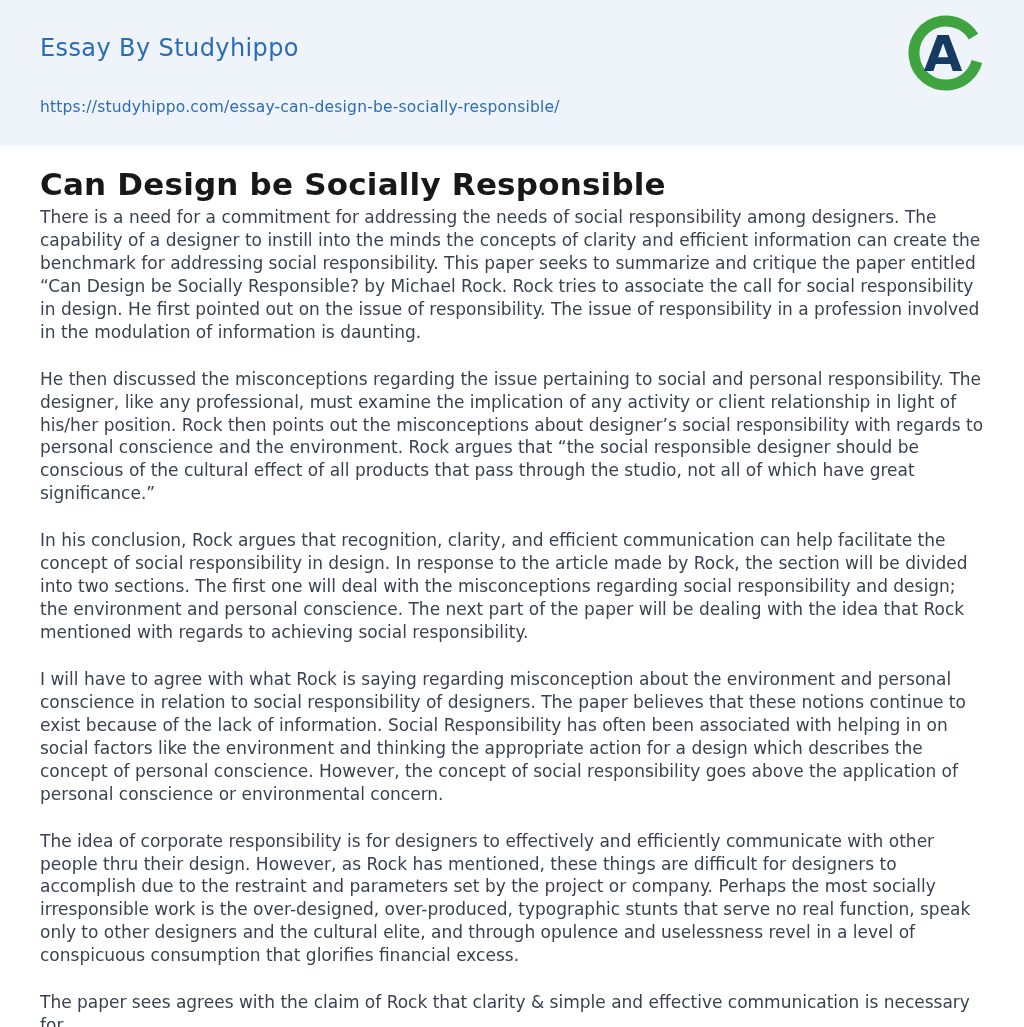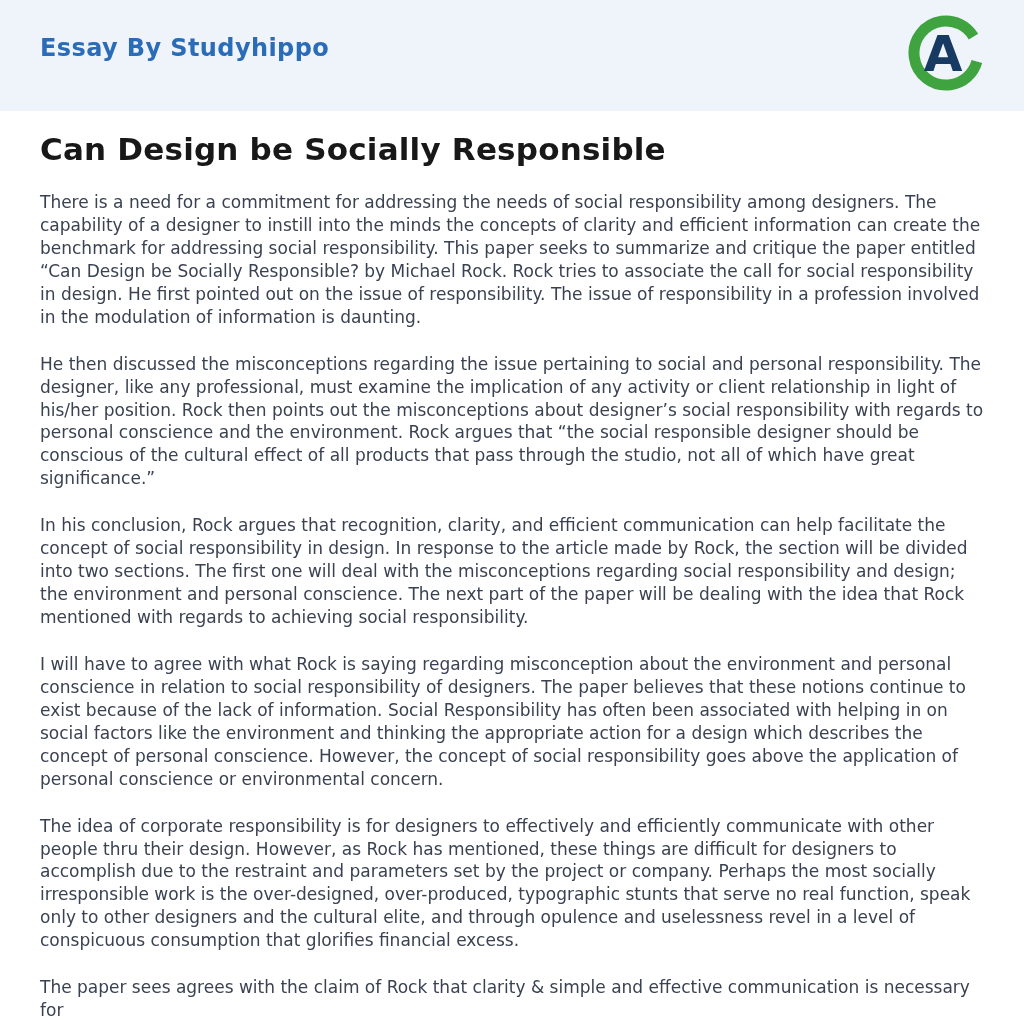--- a/index.html
+++ b/index.html
@@ -11,21 +11,21 @@
     font-family: "DejaVu Sans", "Liberation Sans", sans-serif;
   }
   .header {
     background: #eff4fb;
     padding: 34px 40px 30px 40px;
     position: relative;
   }
   .header-title {
     color: #2b6cb8;
     font-size: 24px;
-    font-weight: bold;
+    font-weight: normal;
     letter-spacing: 0.4px;
   }
   .header-url {
     display: inline-block;
     margin-top: 17px;
     color: #2b6cb8;
     font-size: 15.5px;
     text-decoration: none;
     letter-spacing: 0.2px;
   }
@@ -36,36 +36,37 @@
     width: 76px;
     height: 76px;
   }
   .content {
     padding: 20px 40px 0 40px;
   }
   .article-title {
     font-size: 31px;
     font-weight: bold;
     color: #181818;
-    margin: 0 0 24px 0;
+    margin: 0 0 4px 0;
     letter-spacing: 0.2px;
   }
   .article-body p {
     margin: 0 0 24px 0;
     font-size: 17px;
     line-height: 1.35;
     color: #3a4252;
   }
 </style>
 </head>
 <body>
 
 <div class="header">
   <div class="header-title">Essay By Studyhippo</div>
   <br>
+  <a class="header-url" href="#">https://studyhippo.com/essay-can-design-be-socially-responsible/</a>
   <div class="logo">
     <svg width="76" height="76" viewBox="0 0 76 76">
       <circle cx="38" cy="38" r="32" fill="none" stroke="#3fa33f" stroke-width="11" stroke-dasharray="175 26" stroke-dashoffset="-13" transform="rotate(-8 38 38)"></circle>
       <text x="35" y="56" text-anchor="middle" font-family="DejaVu Sans, sans-serif" font-weight="bold" font-size="50" fill="#173a63">A</text>
     </svg>
   </div>
 </div>
 
 <div class="content">
   <h1 class="article-title">Can Design be Socially Responsible</h1>

